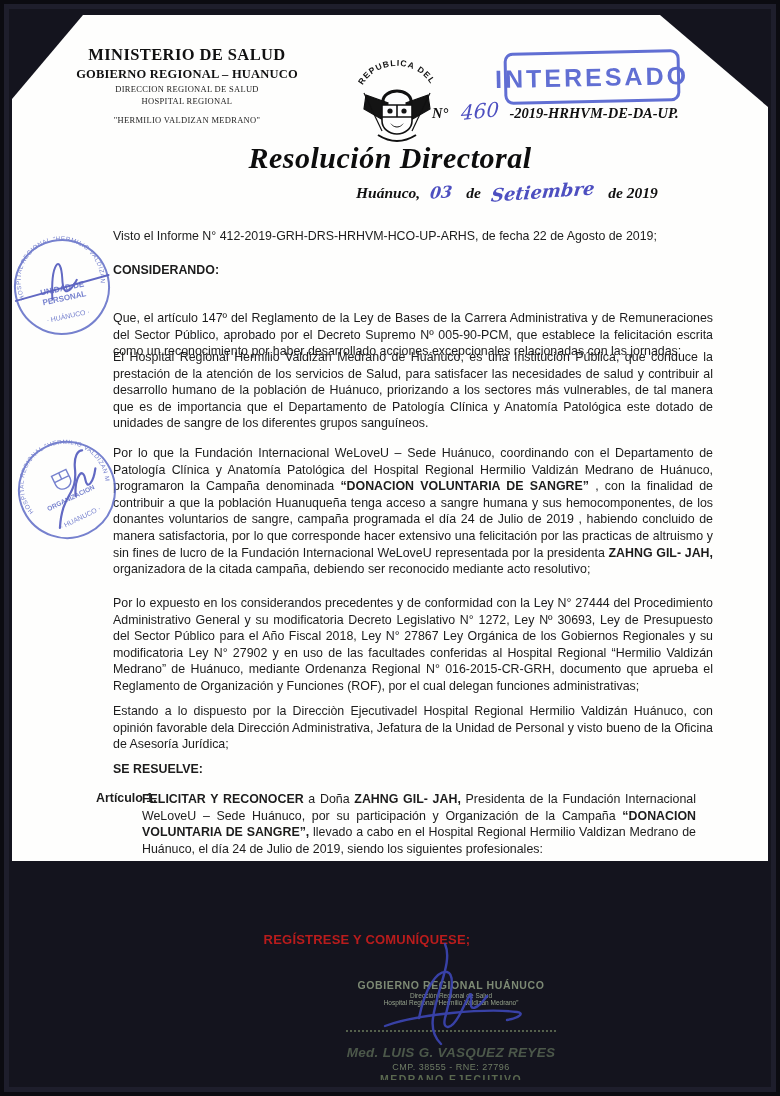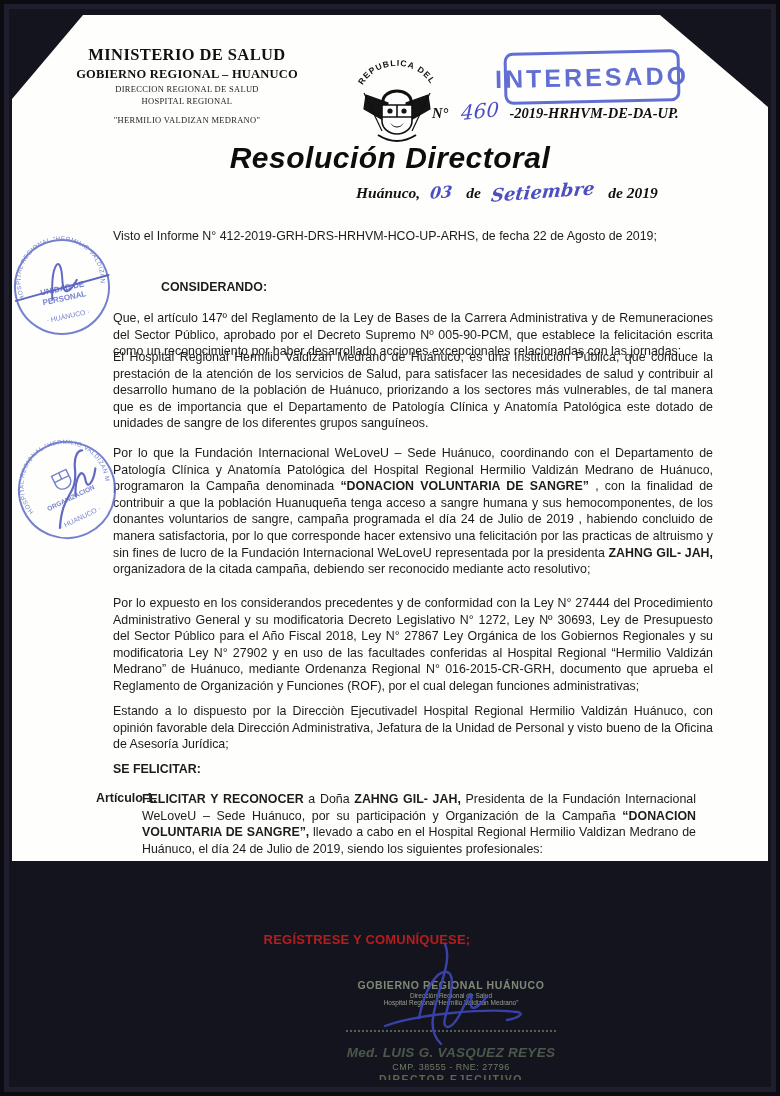--- a/index.html
+++ b/index.html
@@ -34,21 +34,21 @@
     color:#4656cc;font-weight:bold;font-size:25px;letter-spacing:3px;
     transform:rotate(-1.2deg);opacity:.85;
   }
   .numline{position:absolute;left:420px;top:84px;width:336px;white-space:nowrap;}
   .num-prefix,.num-suffix{font-family:"Liberation Serif",serif;font-weight:bold;font-style:italic;font-size:14.5px;color:#111;}
   .handwrite{font-family:"DejaVu Serif",serif;font-style:italic;color:#4d4fc0;}
   .num-hand{font-size:20px;display:inline-block;transform:rotate(-6deg) skewX(-8deg);margin:0 6px 0 8px;}
   
   .doc-title{
     position:absolute;left:0;top:126px;width:756px;text-align:center;
-    font-family:Liberation Sans, sans-serif;font-weight:bold;font-style:italic;
+    font-family:Liberation Serif, serif;font-weight:bold;font-style:italic;
     font-size:30px;color:#0d0d0d;letter-spacing:.5px;
   }
   .dateline{position:absolute;left:344px;top:166px;white-space:nowrap;font-family:"Liberation Serif",serif;font-weight:bold;font-style:italic;font-size:15.5px;color:#111;}
   .date-hand{font-size:16px;display:inline-block;transform:rotate(-4deg) skewX(-10deg);}
   .date-month{font-size:18px;margin:0 10px 0 6px;}
   .date-day{margin:0 10px 0 6px;}
   
   .bodytext{position:absolute;left:101px;width:600px;font-size:12.4px;line-height:16.6px;color:#1c1c1c;text-align:justify;}
   .heading{font-weight:bold;text-align:left;}
   .b{font-weight:bold;}
@@ -132,43 +132,43 @@
 
   <div class="dateline">
     <span>Huánuco,</span>
     <span class="handwrite date-hand date-day">03</span>
     <span>de</span>
     <span class="handwrite date-hand date-month">Setiembre</span>
     <span>de 2019</span>
   </div>
 
   <div class="bodytext" style="top:213px;text-align:left;">Visto el Informe N° 412-2019-GRH-DRS-HRHVM-HCO-UP-ARHS, de fecha 22 de Agosto de 2019;</div>
-  <div class="bodytext heading" style="top:264px;margin-left:48px;">CONSIDERANDO:</div>
+  <div class="bodytext heading" style="top:247px;">CONSIDERANDO:</div>
   <div class="bodytext" style="top:281px;margin-top:14px;">Que, el artículo 147º del Reglamento de la Ley de Bases de la Carrera Administrativa y de Remuneraciones del Sector Público, aprobado por el Decreto Supremo Nº 005-90-PCM, que establece la felicitación escrita como un reconocimiento por haber desarrollado acciones excepcionales relacionadas con las jornadas;</div>
   <div class="bodytext" style="top:334px;">El Hospital Regional Hermilio Valdizán Medrano de Huánuco, es una Institución Pública, que conduce la prestación de la atención de los servicios de Salud, para satisfacer las necesidades de salud y contribuir al desarrollo humano de la población de Huánuco, priorizando a los sectores más vulnerables, de  tal manera que es de importancia que el Departamento de Patología Clínica y Anatomía Patológica este dotado de unidades de sangre de los diferentes grupos sanguíneos.</div>
   <div class="bodytext" style="top:430px;"><span>Por lo que la Fundación Internacional WeLoveU – Sede Huánuco, coordinando con  el Departamento de Patología Clínica y Anatomía Patológica del Hospital Regional Hermilio Valdizán Medrano de Huánuco, programaron la Campaña denominada </span><span class="b">“DONACION VOLUNTARIA DE SANGRE”</span><span> , con la finalidad de contribuir a que la población Huanuqueña tenga acceso a sangre humana y sus hemocomponentes, de los donantes voluntarios de sangre,  campaña programada  el día 24 de Julio de 2019 , habiendo concluido de manera satisfactoria, por lo que corresponde hacer extensivo una felicitación por las practicas de altruismo y sin fines de lucro de la Fundación Internacional WeLoveU  representada por la presidenta </span><span class="b">ZAHNG GIL- JAH,</span><span> organizadora de  la citada campaña, debiendo ser reconocido mediante acto resolutivo;</span></div>
   <div class="bodytext" style="top:580px;">Por lo expuesto en los considerandos precedentes y de conformidad con la Ley N° 27444 del Procedimiento Administrativo General y su modificatoria Decreto Legislativo N° 1272, Ley Nº 30693, Ley de Presupuesto del Sector Público para el Año Fiscal 2018, Ley N° 27867 Ley Orgánica de los Gobiernos Regionales y su modificatoria Ley N° 27902 y en uso de las facultades conferidas al Hospital Regional “Hermilio Valdizán Medrano” de Huánuco, mediante Ordenanza Regional N° 016-2015-CR-GRH, documento que aprueba el Reglamento de Organización y Funciones (ROF), por el cual delegan funciones administrativas;</div>
   <div class="bodytext" style="top:688px;">Estando a lo dispuesto por la Direcciòn Ejecutivadel Hospital Regional Hermilio Valdizán Huánuco, con opinión favorable dela Dirección Administrativa, Jefatura de la Unidad de Personal y visto bueno de la Oficina de Asesoría Jurídica;</div>
-  <div class="bodytext heading" style="top:746px;">SE FELICITAR:</div>
+  <div class="bodytext heading" style="top:746px;">SE RESUELVE:</div>
 
   <div class="article" style="top:776px;">
     <span class="article-label">Artículo 1.</span>
     <div class="article-text"><span class="b">FELICITAR Y RECONOCER</span><span>  a Doña </span><span class="b">ZAHNG GIL- JAH,</span><span>  Presidenta  de  la  Fundación Internacional WeLoveU – Sede Huánuco, por su participación y Organización de la Campaña </span><span class="b">“DONACION VOLUNTARIA DE SANGRE”,</span><span> llevado a cabo en el Hospital Regional Hermilio Valdizan Medrano de Huánuco, el día 24 de Julio de 2019, siendo los siguientes profesionales:</span></div>
   </div>
 
   <div class="closing">REGÍSTRESE Y COMUNÍQUESE;</div>
 
   <div class="sigblock">
     <div class="stamp-l1">GOBIERNO REGIONAL HUÁNUCO</div>
     <div class="stamp-l2">Dirección Regional de Salud</div>
     <div class="stamp-l3">Hospital Regional “Hermilio Valdizán Medrano”</div>
     <div class="dotted"></div>
     <div class="signer-name">Med. LUIS G. VASQUEZ REYES</div>
     <div class="signer-cmp">CMP. 38555  -  RNE: 27796</div>
-    <div class="signer-role">DIRECTOR EJECUTIVO</div>
+    <div class="signer-role">MEDRANO EJECUTIVO</div>
   </div>
 
   <svg class="sig-scrawl" viewBox="0 0 170 110">
     <g fill="none" stroke="#3d46b5" stroke-width="2.4" stroke-linecap="round" opacity="0.9">
       <path d="M78,4 C86,22 70,48 66,78 C64,92 70,100 74,104"></path>
       <path d="M52,78 C58,48 70,30 80,32 C90,34 82,62 78,78 C75,90 84,92 94,72 C100,60 106,46 104,60 C102,72 110,70 120,56"></path>
       <path d="M18,86 C50,74 120,68 150,72 C158,73 152,78 140,80"></path>
     </g>
   </svg>
 

